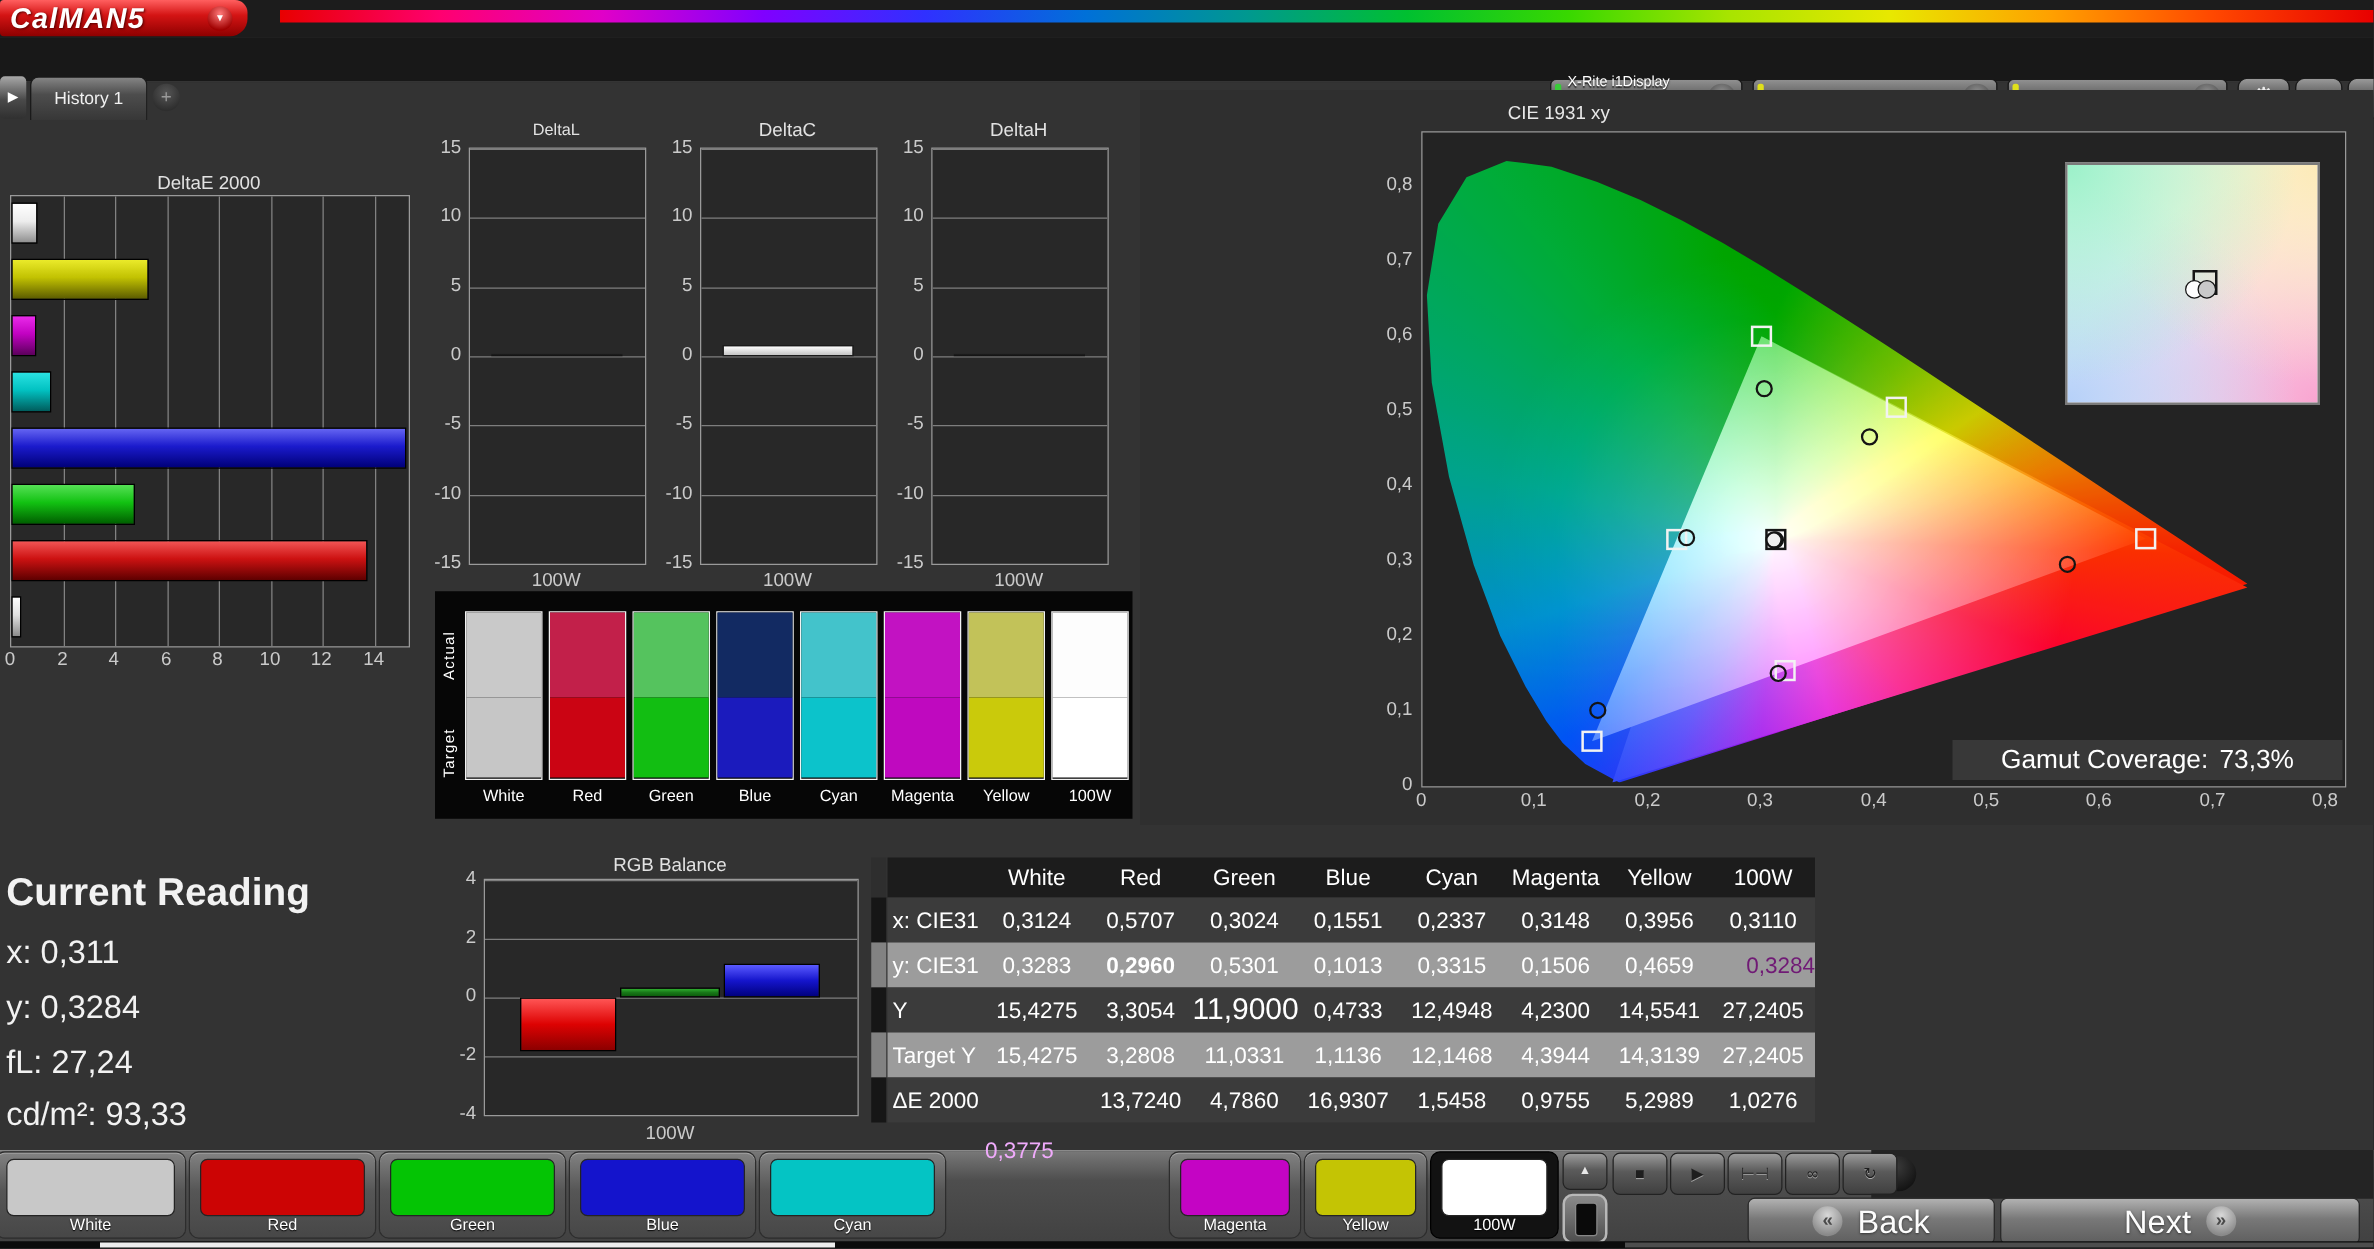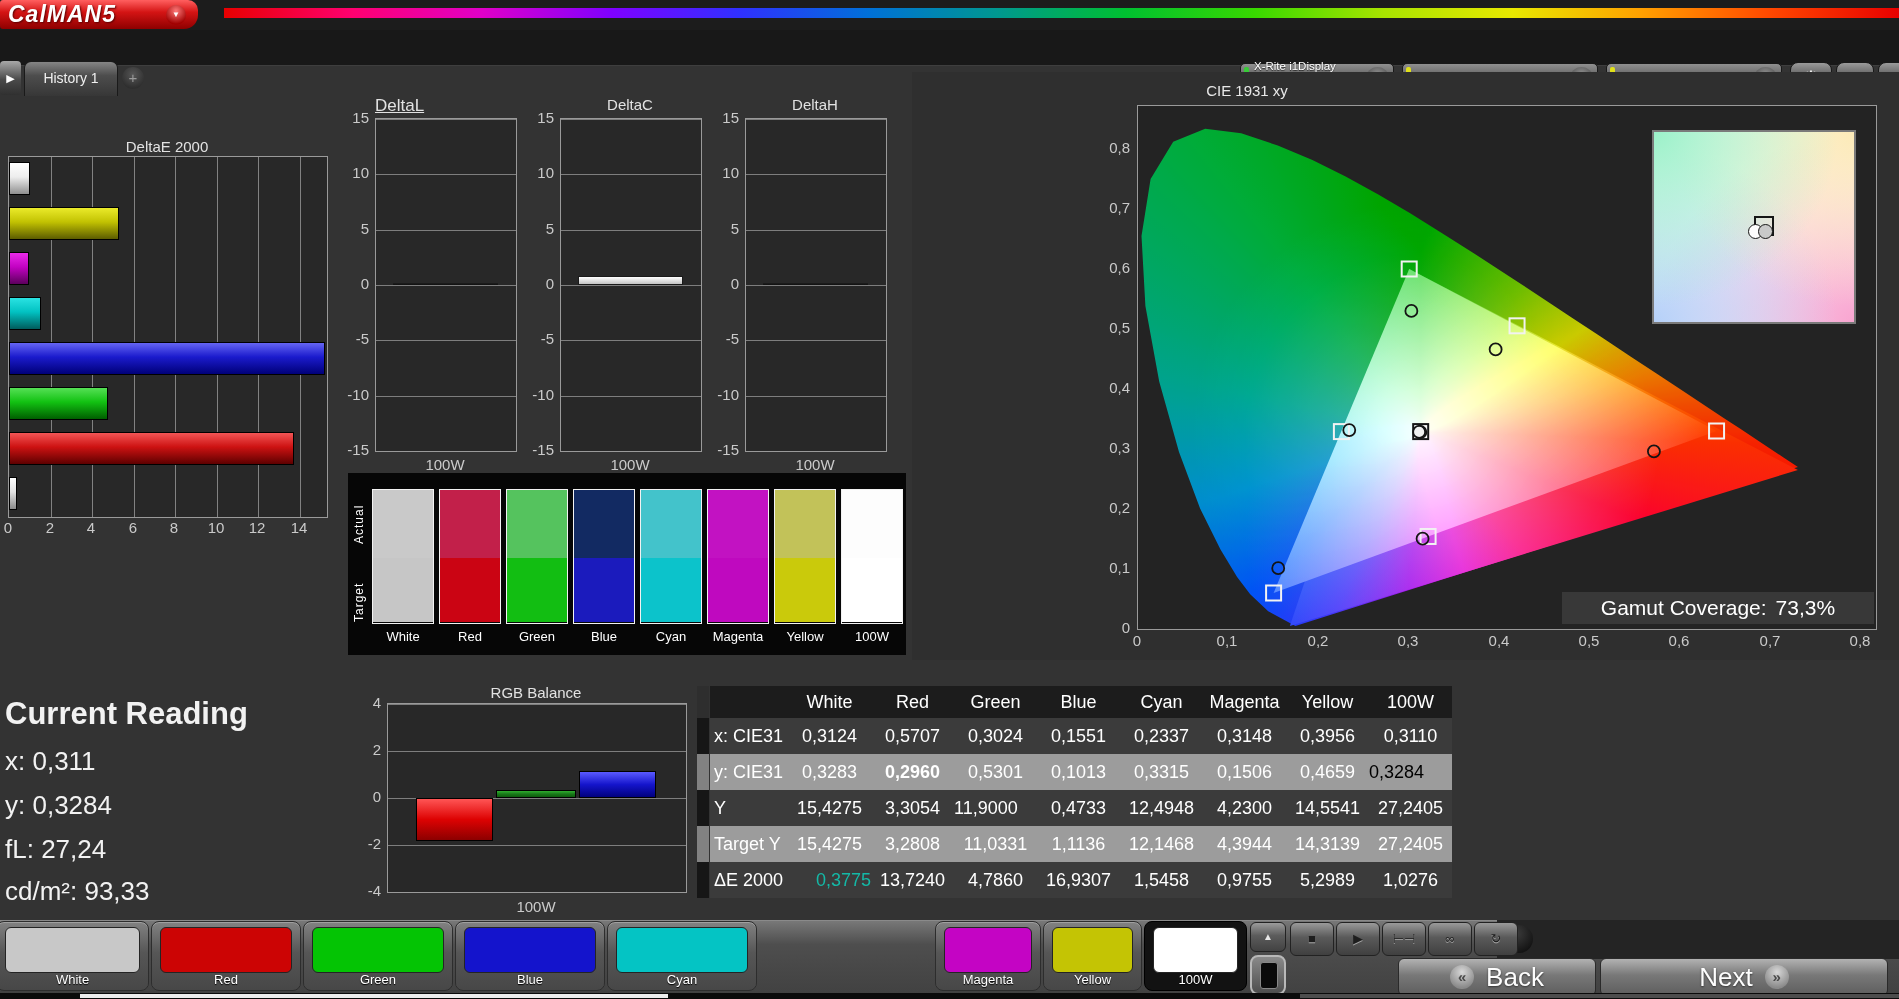--- a/index.html
+++ b/index.html
@@ -241,21 +241,21 @@
       <div style="position: absolute; left: 0px; top: 320px; height: 33px; width: 8px; background: linear-gradient(rgb(255, 255, 255), rgb(226, 226, 226) 45%, rgb(138, 138, 138)); border: 1px solid rgb(0, 0, 0); box-sizing: border-box;"></div>
     </div>
     <div style="position: absolute; left: -2px; top: 519px; width: 20px; text-align: center; font-size: 15px; color: rgb(202, 202, 202);">0</div>
     <div style="position: absolute; left: 40px; top: 519px; width: 20px; text-align: center; font-size: 15px; color: rgb(202, 202, 202);">2</div>
     <div style="position: absolute; left: 81px; top: 519px; width: 20px; text-align: center; font-size: 15px; color: rgb(202, 202, 202);">4</div>
     <div style="position: absolute; left: 123px; top: 519px; width: 20px; text-align: center; font-size: 15px; color: rgb(202, 202, 202);">6</div>
     <div style="position: absolute; left: 164px; top: 519px; width: 20px; text-align: center; font-size: 15px; color: rgb(202, 202, 202);">8</div>
     <div style="position: absolute; left: 206px; top: 519px; width: 20px; text-align: center; font-size: 15px; color: rgb(202, 202, 202);">10</div>
     <div style="position: absolute; left: 247px; top: 519px; width: 20px; text-align: center; font-size: 15px; color: rgb(202, 202, 202);">12</div>
     <div style="position: absolute; left: 289px; top: 519px; width: 20px; text-align: center; font-size: 15px; color: rgb(202, 202, 202);">14</div>
-    <div style="position: absolute; left: 375px; top: 96px; width: 140px; font-size: 17px; color: rgb(226, 226, 226); text-decoration: underline;">DeltaL</div>
+    <div style="position: absolute; left: 375px; top: 96px; width: 140px; text-align: center; font-size: 13px; color: rgb(226, 226, 226);">DeltaL</div>
     <div style="position: absolute; left: 375px; top: 118px; width: 140px; height: 332px; background: rgb(40, 40, 40); border: 1px solid rgb(154, 154, 154); overflow: hidden;">
       <div style="position: absolute; left: 0px; top: 0px; width: 100%; height: 1px; background: rgb(126, 126, 126);"></div>
       <div style="position: absolute; left: 0px; top: 55px; width: 100%; height: 1px; background: rgb(126, 126, 126);"></div>
       <div style="position: absolute; left: 0px; top: 111px; width: 100%; height: 1px; background: rgb(126, 126, 126);"></div>
       <div style="position: absolute; left: 0px; top: 166px; width: 100%; height: 1px; background: rgb(126, 126, 126);"></div>
       <div style="position: absolute; left: 0px; top: 221px; width: 100%; height: 1px; background: rgb(126, 126, 126);"></div>
       <div style="position: absolute; left: 0px; top: 277px; width: 100%; height: 1px; background: rgb(126, 126, 126);"></div>
       <div style="position: absolute; left: 0px; top: 332px; width: 100%; height: 1px; background: rgb(126, 126, 126);"></div>
       <div style="position: absolute; left: 17px; width: 105px; top: 164px; height: 2px; background: linear-gradient(rgb(31, 31, 31), rgb(16, 16, 16)); border: none; box-sizing: border-box;"></div>
     </div>
@@ -354,47 +354,47 @@
     </div>
     <div style="position: absolute; left: 710px; top: 754px; width: 742px; height: 36px; display: flex; background: rgb(156, 156, 156);">
       <div style="position: relative; width: 78px; height: 36px; line-height: 36px; font-size: 18px; color: rgb(255, 255, 255); flex: 0 0 auto; padding-left: 4px; box-sizing: border-box;">y: CIE31</div>
       <div style="position: relative; width: 83px; height: 36px; line-height: 36px; text-align: center; font-size: 18px; color: rgb(255, 255, 255); flex: 0 0 auto;">0,3283</div>
       <div style="position: relative; width: 83px; height: 36px; line-height: 36px; text-align: center; font-size: 18px; color: rgb(255, 255, 255); flex: 0 0 auto; font-weight: bold;">0,2960</div>
       <div style="position: relative; width: 83px; height: 36px; line-height: 36px; text-align: center; font-size: 18px; color: rgb(255, 255, 255); flex: 0 0 auto;">0,5301</div>
       <div style="position: relative; width: 83px; height: 36px; line-height: 36px; text-align: center; font-size: 18px; color: rgb(255, 255, 255); flex: 0 0 auto;">0,1013</div>
       <div style="position: relative; width: 83px; height: 36px; line-height: 36px; text-align: center; font-size: 18px; color: rgb(255, 255, 255); flex: 0 0 auto;">0,3315</div>
       <div style="position: relative; width: 83px; height: 36px; line-height: 36px; text-align: center; font-size: 18px; color: rgb(255, 255, 255); flex: 0 0 auto;">0,1506</div>
       <div style="position: relative; width: 83px; height: 36px; line-height: 36px; text-align: center; font-size: 18px; color: rgb(255, 255, 255); flex: 0 0 auto;">0,4659</div>
-      <div style="position: relative; width: 83px; height: 36px; line-height: 36px; text-align: left; font-size: 18px; color: #000000; flex: 0 0 auto;">0,3284</div>
+      <div style="position: relative; width: 83px; height: 36px; line-height: 36px; text-align: right; font-size: 18px; color: #701a75; flex: 0 0 auto;">0,3284</div>
     </div>
     <div style="position: absolute; left: 710px; top: 790px; width: 742px; height: 36px; display: flex; background: rgb(59, 59, 59);">
       <div style="position: relative; width: 78px; height: 36px; line-height: 36px; font-size: 18px; color: rgb(255, 255, 255); flex: 0 0 auto; padding-left: 4px; box-sizing: border-box;">Y</div>
       <div style="position: relative; width: 83px; height: 36px; line-height: 36px; text-align: center; font-size: 18px; color: rgb(255, 255, 255); flex: 0 0 auto;">15,4275</div>
       <div style="position: relative; width: 83px; height: 36px; line-height: 36px; text-align: center; font-size: 18px; color: rgb(255, 255, 255); flex: 0 0 auto;">3,3054</div>
-      <div style="position: relative; width: 83px; height: 36px; line-height: 36px; text-align: left; font-size: 18px; color: rgb(255, 255, 255); flex: 0 0 auto;">11,9000</div>
+      <div style="position: relative; width: 83px; height: 36px; line-height: 36px; text-align: right; font-size: 24px; color: rgb(255, 255, 255); flex: 0 0 auto;">11,9000</div>
       <div style="position: relative; width: 83px; height: 36px; line-height: 36px; text-align: center; font-size: 18px; color: rgb(255, 255, 255); flex: 0 0 auto;">0,4733</div>
       <div style="position: relative; width: 83px; height: 36px; line-height: 36px; text-align: center; font-size: 18px; color: rgb(255, 255, 255); flex: 0 0 auto;">12,4948</div>
       <div style="position: relative; width: 83px; height: 36px; line-height: 36px; text-align: center; font-size: 18px; color: rgb(255, 255, 255); flex: 0 0 auto;">4,2300</div>
       <div style="position: relative; width: 83px; height: 36px; line-height: 36px; text-align: center; font-size: 18px; color: rgb(255, 255, 255); flex: 0 0 auto;">14,5541</div>
       <div style="position: relative; width: 83px; height: 36px; line-height: 36px; text-align: center; font-size: 18px; color: rgb(255, 255, 255); flex: 0 0 auto;">27,2405</div>
     </div>
     <div style="position: absolute; left: 710px; top: 826px; width: 742px; height: 36px; display: flex; background: rgb(156, 156, 156);">
       <div style="position: relative; width: 78px; height: 36px; line-height: 36px; font-size: 18px; color: rgb(255, 255, 255); flex: 0 0 auto; padding-left: 4px; box-sizing: border-box;">Target Y</div>
       <div style="position: relative; width: 83px; height: 36px; line-height: 36px; text-align: center; font-size: 18px; color: rgb(255, 255, 255); flex: 0 0 auto;">15,4275</div>
       <div style="position: relative; width: 83px; height: 36px; line-height: 36px; text-align: center; font-size: 18px; color: rgb(255, 255, 255); flex: 0 0 auto;">3,2808</div>
       <div style="position: relative; width: 83px; height: 36px; line-height: 36px; text-align: center; font-size: 18px; color: rgb(255, 255, 255); flex: 0 0 auto;">11,0331</div>
       <div style="position: relative; width: 83px; height: 36px; line-height: 36px; text-align: center; font-size: 18px; color: rgb(255, 255, 255); flex: 0 0 auto;">1,1136</div>
       <div style="position: relative; width: 83px; height: 36px; line-height: 36px; text-align: center; font-size: 18px; color: rgb(255, 255, 255); flex: 0 0 auto;">12,1468</div>
       <div style="position: relative; width: 83px; height: 36px; line-height: 36px; text-align: center; font-size: 18px; color: rgb(255, 255, 255); flex: 0 0 auto;">4,3944</div>
       <div style="position: relative; width: 83px; height: 36px; line-height: 36px; text-align: center; font-size: 18px; color: rgb(255, 255, 255); flex: 0 0 auto;">14,3139</div>
       <div style="position: relative; width: 83px; height: 36px; line-height: 36px; text-align: center; font-size: 18px; color: rgb(255, 255, 255); flex: 0 0 auto;">27,2405</div>
     </div>
     <div style="position: absolute; left: 710px; top: 862px; width: 742px; height: 36px; display: flex; background: rgb(59, 59, 59);">
       <div style="position: relative; width: 78px; height: 36px; line-height: 36px; font-size: 18px; color: rgb(255, 255, 255); flex: 0 0 auto; padding-left: 4px; box-sizing: border-box;">ΔE 2000</div>
-      <div style="position: relative; width: 83px; height: 36px; line-height: 36px; text-align: right; font-size: 18px; color: #14b8a6; flex: 0 0 auto;">0,3775</div>
+      <div style="position: relative; width: 83px; height: 36px; line-height: 36px; text-align: left; font-size: 18px; color: #f0abfc; flex: 0 0 auto; margin-top: 40px;">0,3775</div>
       <div style="position: relative; width: 83px; height: 36px; line-height: 36px; text-align: center; font-size: 18px; color: rgb(255, 255, 255); flex: 0 0 auto;">13,7240</div>
       <div style="position: relative; width: 83px; height: 36px; line-height: 36px; text-align: center; font-size: 18px; color: rgb(255, 255, 255); flex: 0 0 auto;">4,7860</div>
       <div style="position: relative; width: 83px; height: 36px; line-height: 36px; text-align: center; font-size: 18px; color: rgb(255, 255, 255); flex: 0 0 auto;">16,9307</div>
       <div style="position: relative; width: 83px; height: 36px; line-height: 36px; text-align: center; font-size: 18px; color: rgb(255, 255, 255); flex: 0 0 auto;">1,5458</div>
       <div style="position: relative; width: 83px; height: 36px; line-height: 36px; text-align: center; font-size: 18px; color: rgb(255, 255, 255); flex: 0 0 auto;">0,9755</div>
       <div style="position: relative; width: 83px; height: 36px; line-height: 36px; text-align: center; font-size: 18px; color: rgb(255, 255, 255); flex: 0 0 auto;">5,2989</div>
       <div style="position: relative; width: 83px; height: 36px; line-height: 36px; text-align: center; font-size: 18px; color: rgb(255, 255, 255); flex: 0 0 auto;">1,0276</div>
     </div>
     <div class="pat" style="position: absolute; left: -4px; top: 921px; width: 153px; height: 70px;">
       <div class="pat-swatch" style="position: absolute; background: rgb(200, 200, 200);"></div>

